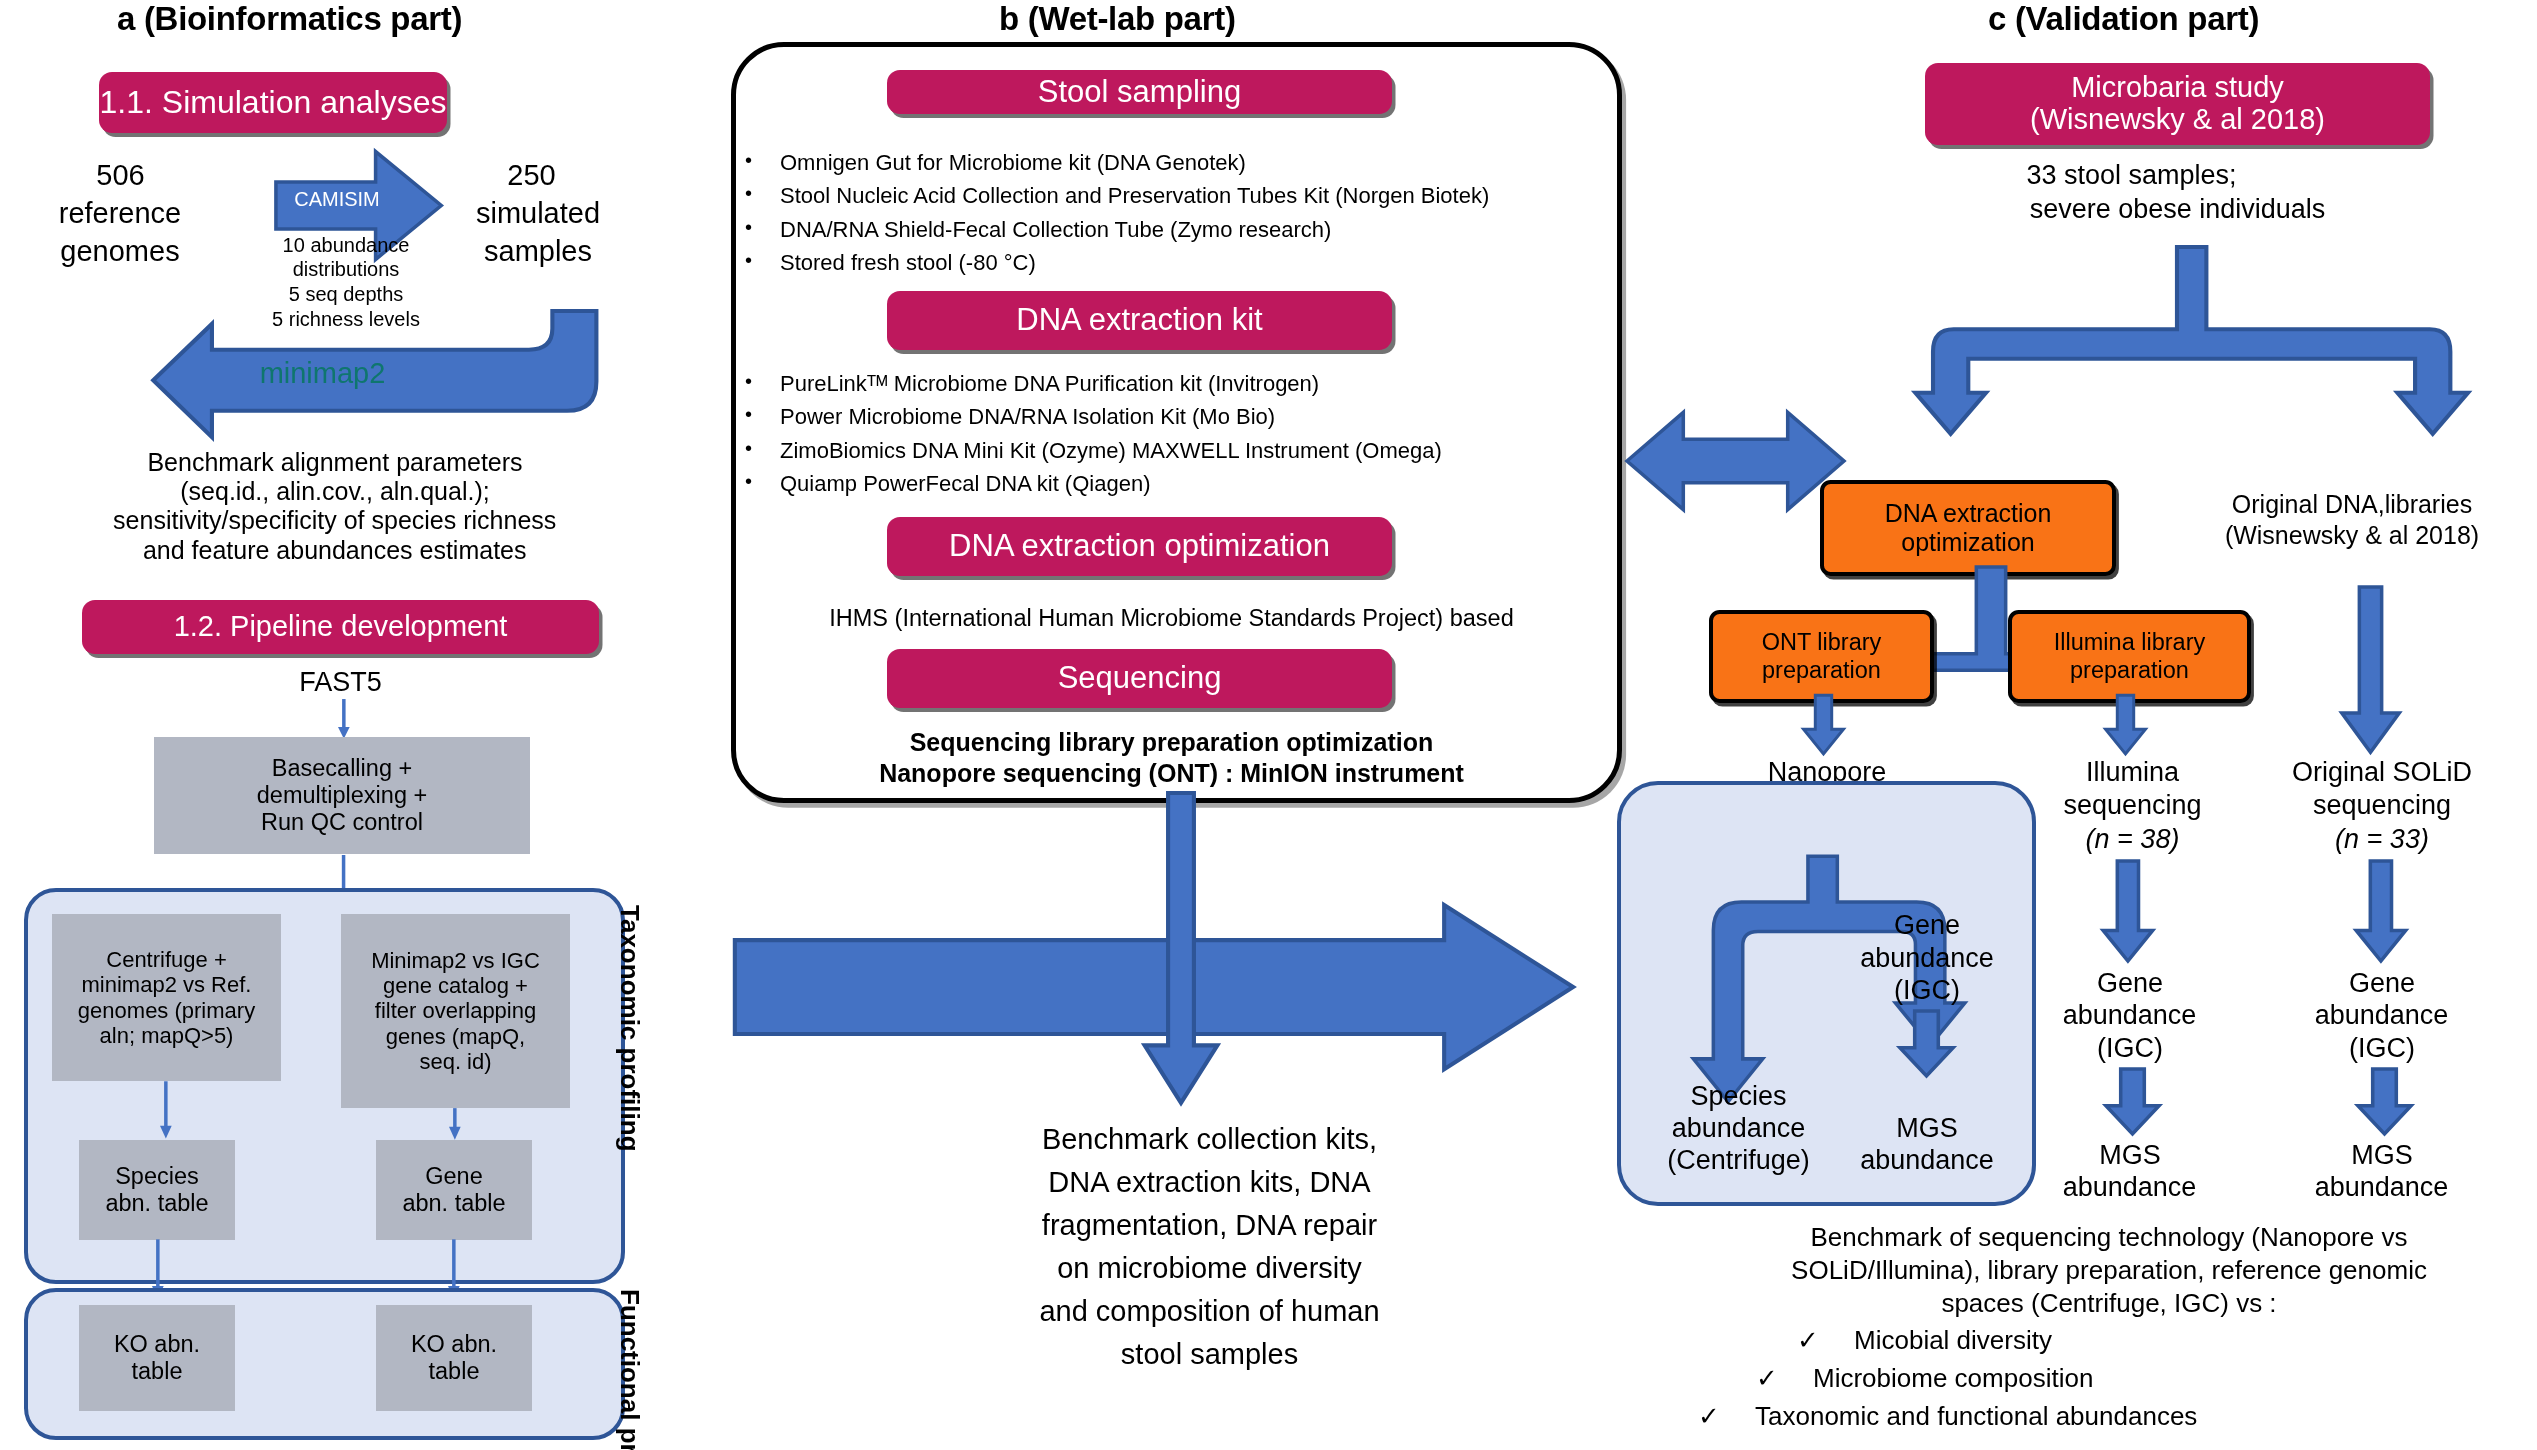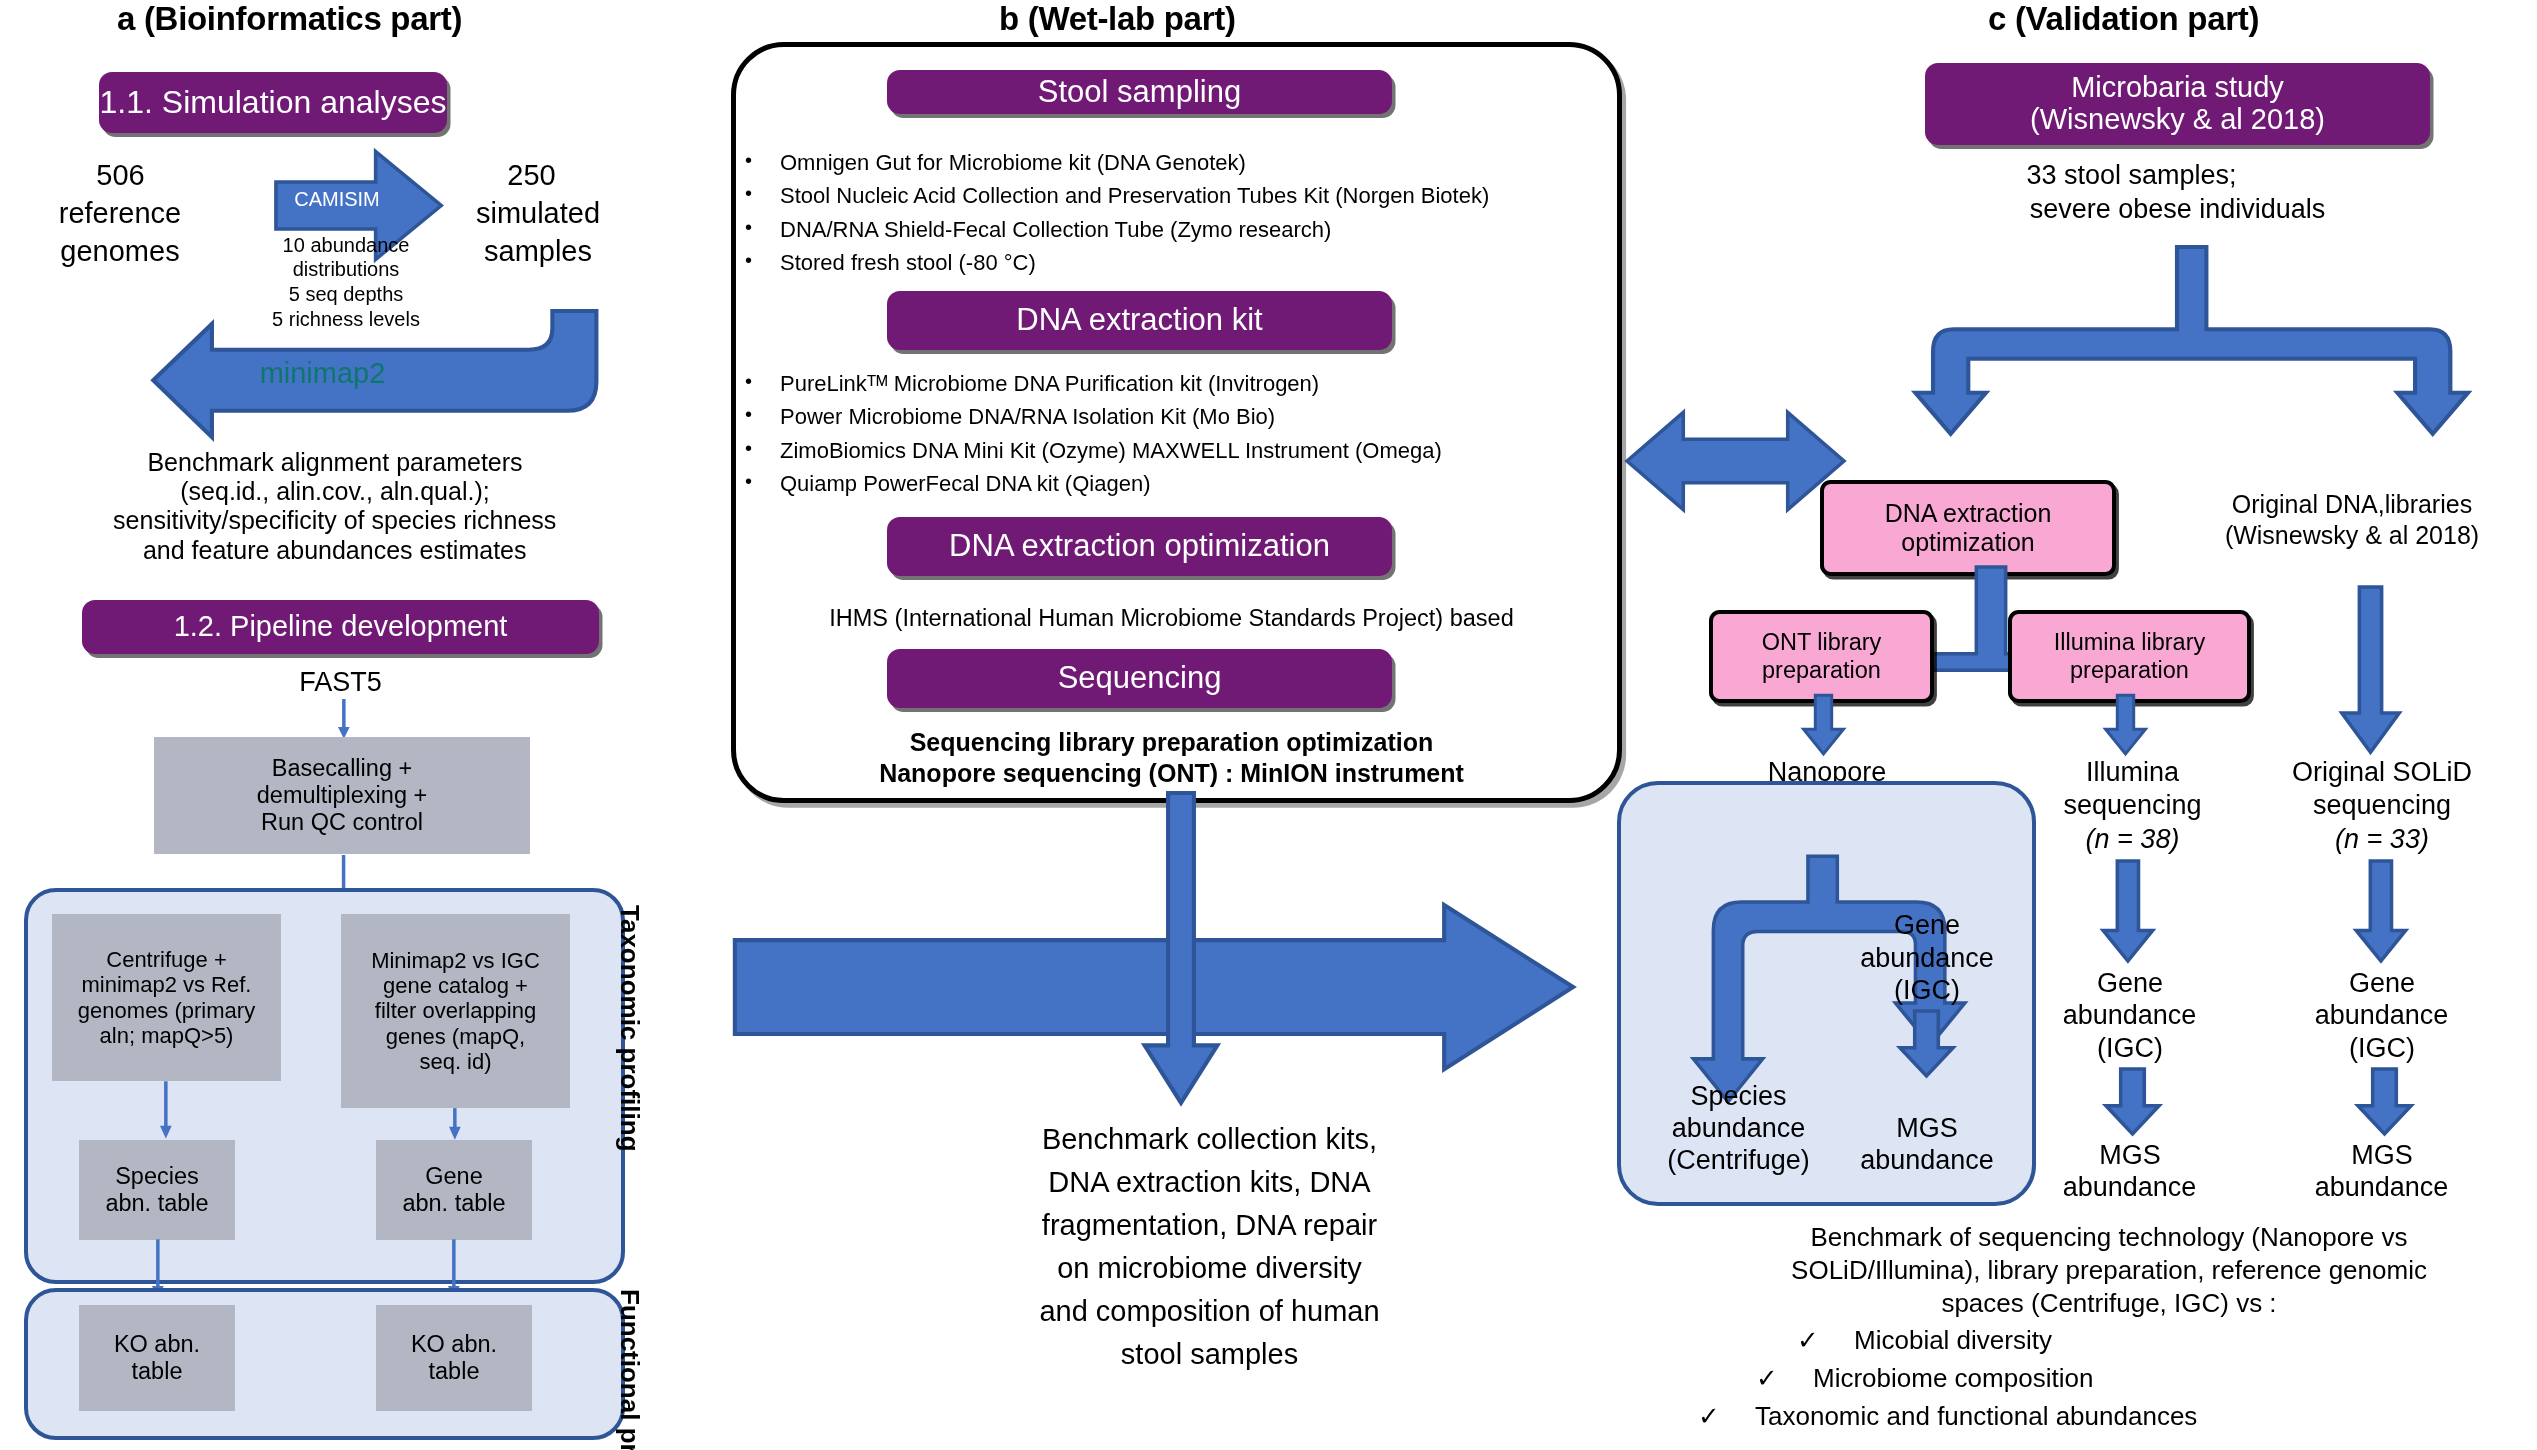--- a/index.html
+++ b/index.html
@@ -3,40 +3,40 @@
 <meta charset="utf-8">
 <style>
   html,body{margin:0;padding:0;background:#fff;}
   body{width:2538px;height:1451px;position:relative;overflow:hidden;
        font-family:"Liberation Sans",sans-serif;color:#000;}
   .abs{position:absolute;}
   .ctr{text-align:center;}
   
   .panel-title{font-weight:bold;font-size:33px;letter-spacing:-0.3px;}
   
-  .bluebox{background:#701a75;color:#fff;border-radius:13px;
+  .bluebox{background:#be185d;color:#fff;border-radius:13px;
            display:flex;align-items:center;justify-content:center;
            box-shadow:3.5px 4.1px 0 rgba(0,0,0,.55);
            text-align:center;line-height:1.1;}
   
   .txt{line-height:1.16;}
   .t50{font-size:29px;}
   .t46{font-size:27px;}
   .t42{font-size:25px;}
   .t34{font-size:20px;}
   .bold{font-weight:bold;}
   .ital{font-style:italic;}
   
   .greybox{background:#b2b7c3;display:flex;align-items:center;
            justify-content:center;text-align:center;line-height:1.15;
            font-size:23.5px;}
   
   .lightpanel{background:#dde4f4;border:4.1px solid #2e5597;border-radius:32px;}
   
-  .whitebox{background:#f9a8d4;border:4.1px solid #000;border-radius:10.6px;
+  .whitebox{background:#f97316;border:4.1px solid #000;border-radius:10.6px;
             display:flex;align-items:center;justify-content:center;
             text-align:center;line-height:1.15;font-size:23.5px;
             box-shadow:2.9px 3.5px 0 rgba(0,0,0,.75);}
   
   .bpanel{border:5.3px solid #000;border-radius:53px;background:#fff;
           box-shadow:4.1px 4.7px 0 rgba(0,0,0,.35);}
   
   .blist{list-style:none;margin:0;padding:0;font-size:22px;line-height:1.52;}
   .blist li{position:relative;padding-left:49px;white-space:nowrap;}
   .blist li:before{content:"\2022";position:absolute;left:14px;top:-1.2px;font-size:20px;}

